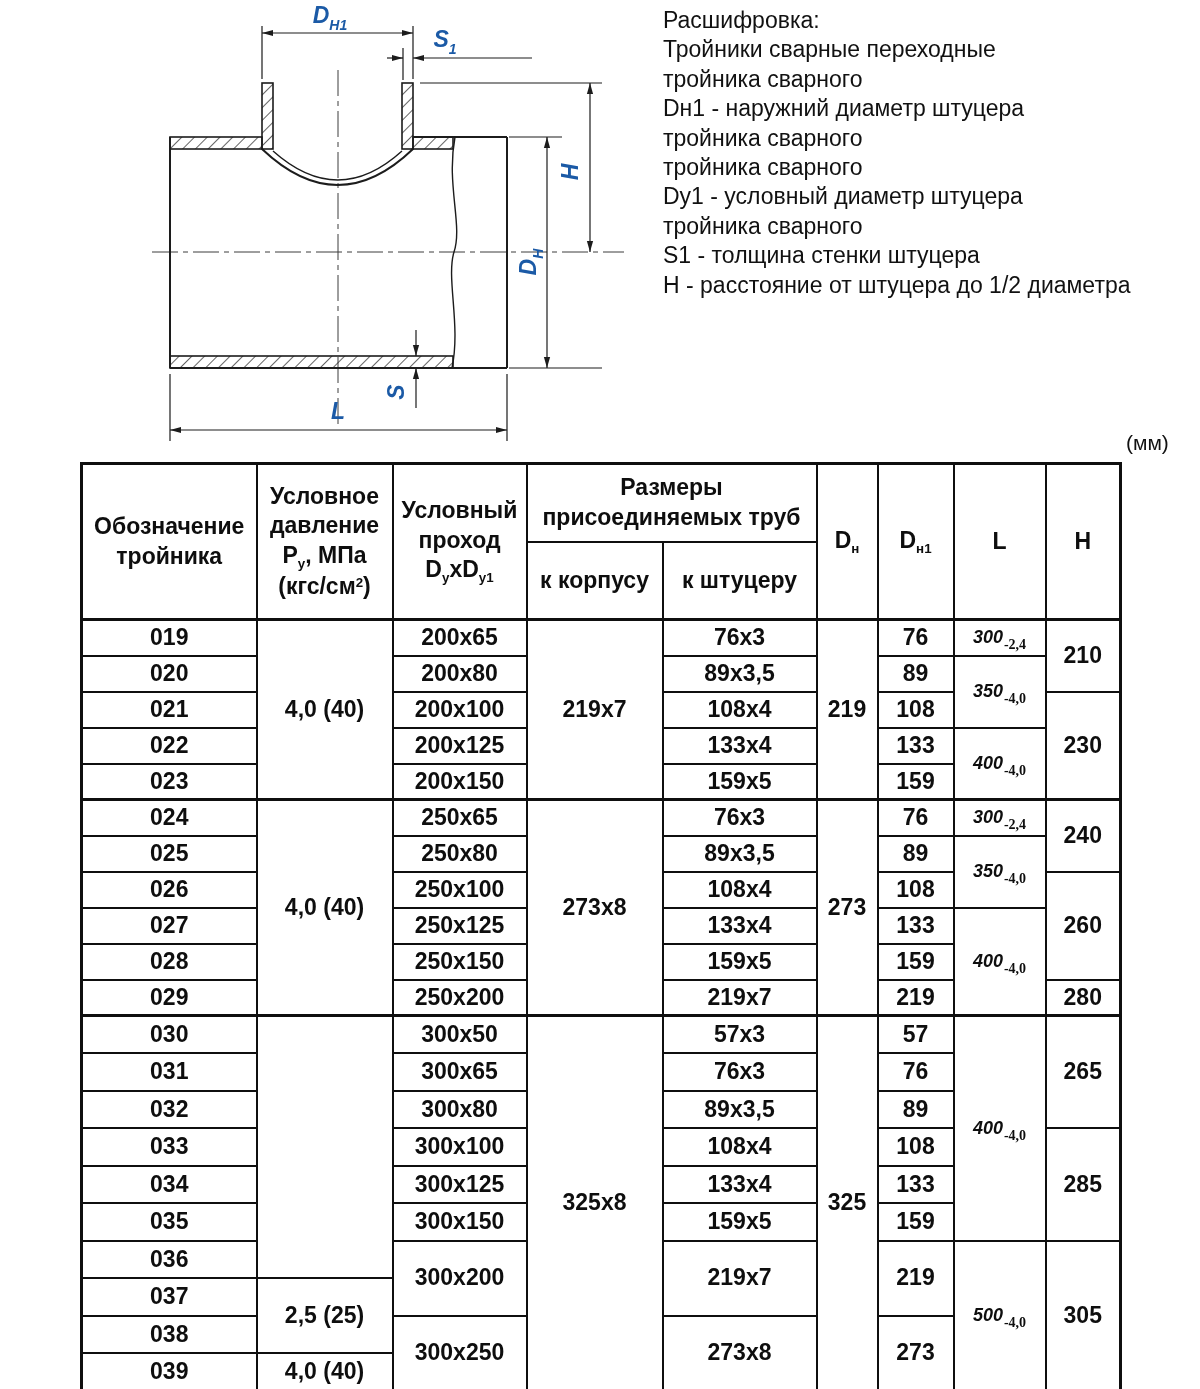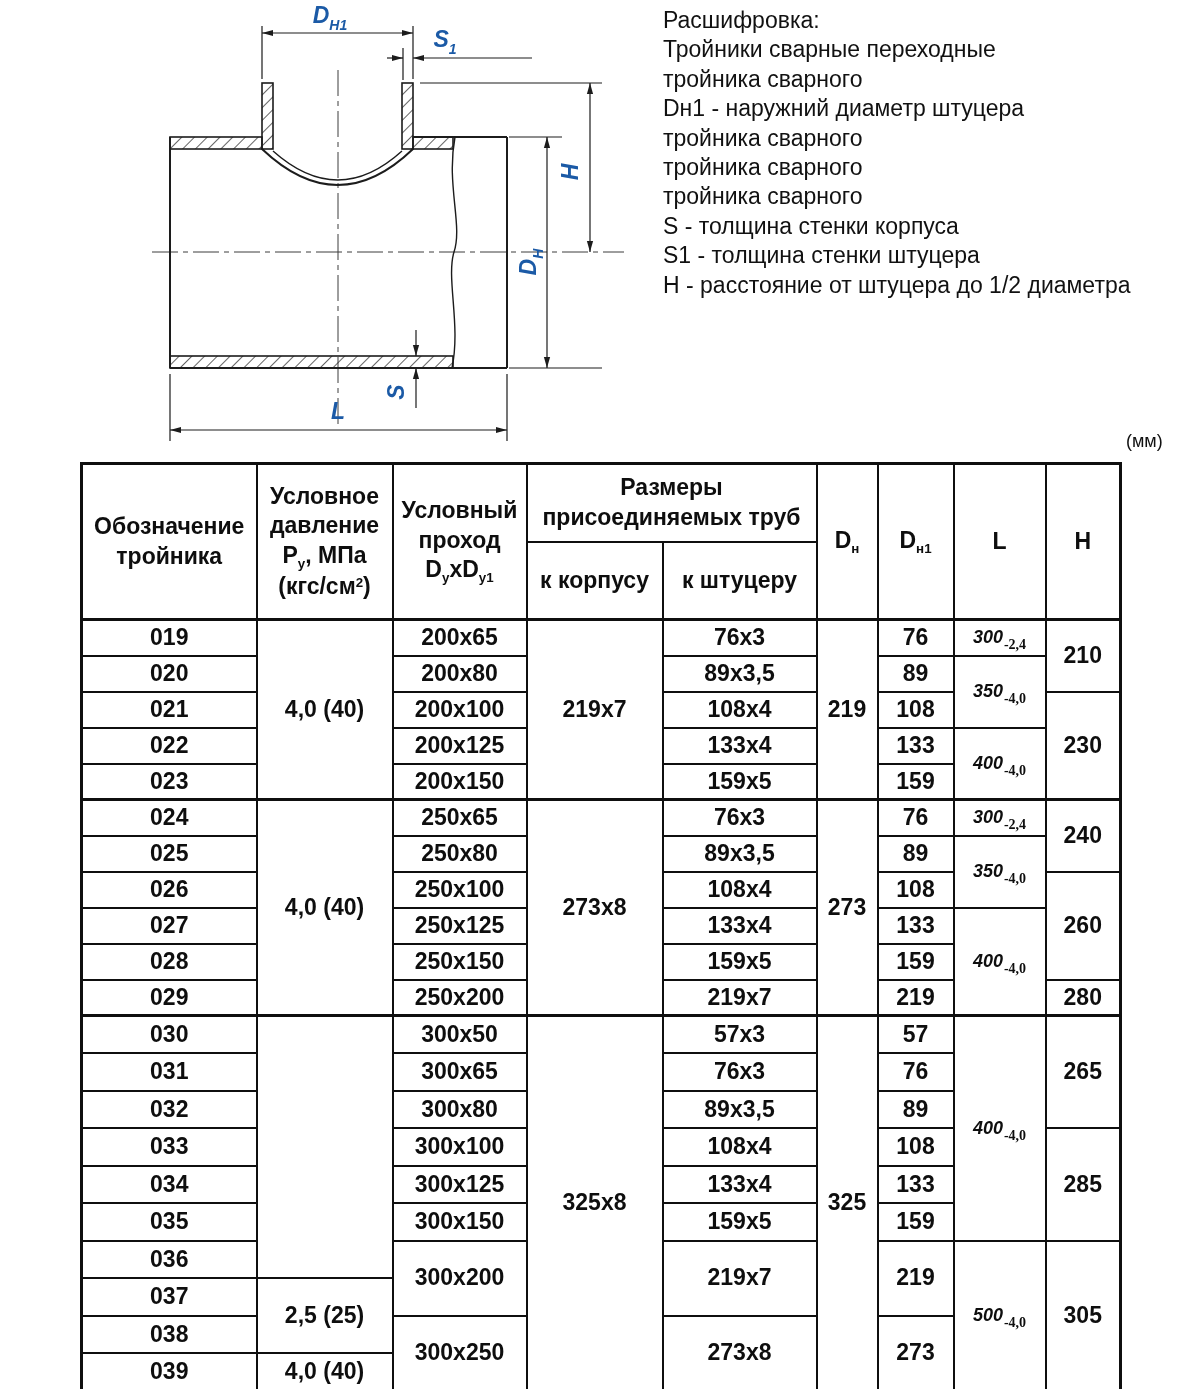--- a/index.html
+++ b/index.html
@@ -8,21 +8,21 @@
     font-family:"Liberation Sans",sans-serif;color:#141414;overflow:hidden;
   }
   
   #legend{
     position:absolute;left:663px;top:6px;width:530px;
     font-size:23px;line-height:29.4px;color:#111;
   }
   #legend .lline{white-space:nowrap;}
   
   #units{
-    position:absolute;left:1126px;top:431px;font-size:18px;color:#111;
+    position:absolute;left:1126px;top:431px;font-size:21px;color:#111;
   }
   
   #tbl-wrap{position:absolute;left:80px;top:462px;}
   table{
     border-collapse:collapse;table-layout:fixed;width:1041px;
     border:3px solid #0f0f0f;
   }
   th,td{
     border:2px solid #0f0f0f;text-align:center;vertical-align:middle;
     padding:0;font-weight:700;font-size:23px;color:#0e0e0e;overflow:hidden;
@@ -106,22 +106,22 @@
 </svg>
 
 <div id="legend">
   <div class="lline">Расшифровка:</div>
   <div id="legend-lines">
       <div class="lline">Тройники сварные переходные</div>
       <div class="lline">тройника сварного</div>
       <div class="lline">Dн1 - наружний диаметр штуцера</div>
       <div class="lline">тройника сварного</div>
       <div class="lline">тройника сварного</div>
+      <div class="lline">Dу1 - условный диаметр штуцера</div>
       <div class="lline">тройника сварного</div>
-      <div class="lline">S - толщина стенки корпуса</div>
       <div class="lline">S1 - толщина стенки штуцера</div>
       <div class="lline">H - расстояние от штуцера до 1/2 диаметра</div>
     </div>
 </div>
 
 <div id="units">(мм)</div>
 
 <div id="tbl-wrap">
   <table>
     <colgroup>

